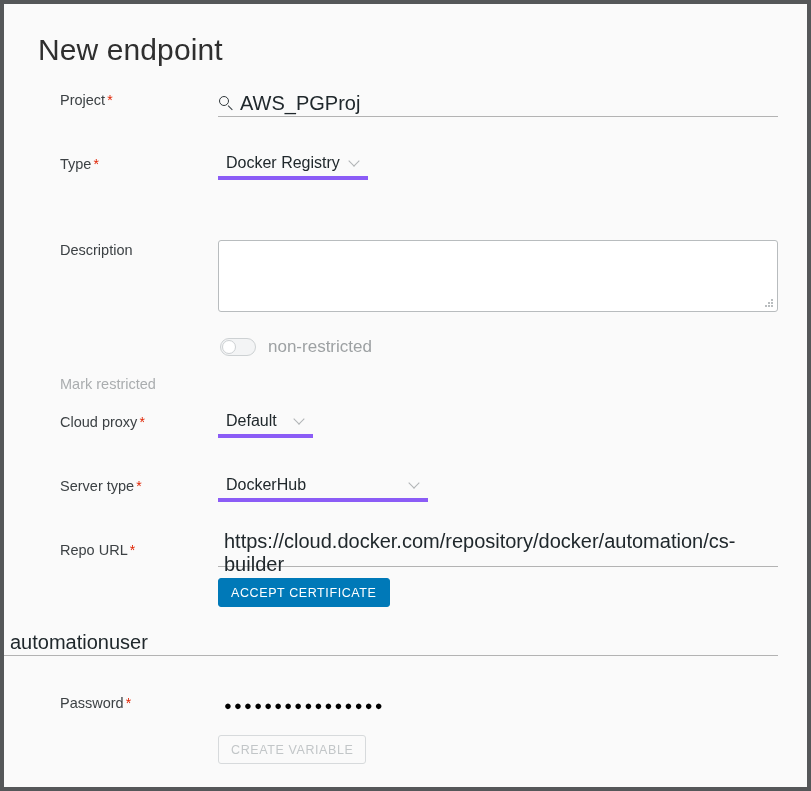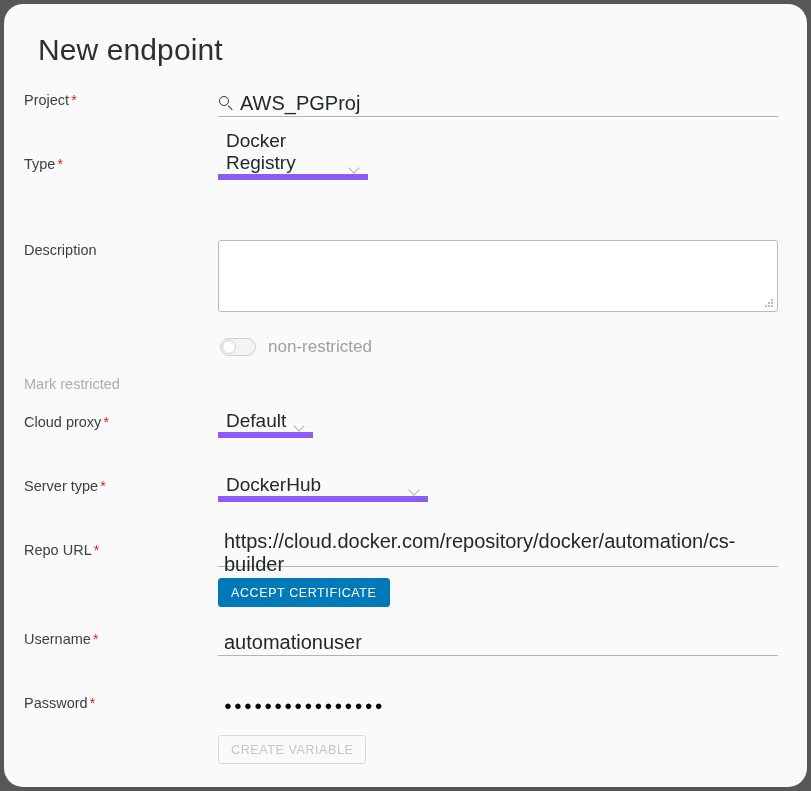--- a/index.html
+++ b/index.html
@@ -16,21 +16,20 @@
 
   .dialog {
     position: absolute;
     left: 4px;
     top: 4px;
     width: 803px;
     height: 783px;
     background: #fafafa;
     box-sizing: border-box;
     overflow: hidden;
-    border-radius: 19px;
   }
 
   .dialog-title {
     font-size: 30px;
     font-weight: 400;
     color: #2f2f2f;
     letter-spacing: 0.1px;
     padding: 26px 0 0 34px;
     line-height: 40px;
   }
@@ -42,21 +41,21 @@
 
   .row {
     display: flex;
     align-items: flex-start;
     min-height: 46px;
   }
 
   .label-col {
     width: 214px;
     flex: 0 0 214px;
-    padding-left: 20px;
+    padding-left: 56px;
     box-sizing: border-box;
     font-size: 14.5px;
     color: #3c4144;
     line-height: 20px;
   }
   .label-col.disabled {
     color: #aaadaf;
     margin-top: 40px;
   }
   .req {
@@ -111,26 +110,26 @@
     top: 9.5px;
     width: 5.5px;
     height: 1.3px;
     background: #31383c;
     transform: rotate(45deg);
     transform-origin: left center;
   }
 
   
   .select-box {
-    border-bottom: 6px solid #8b5cf6;
+    border-bottom: 4px solid #8b5cf6;
     height: 26px;
     display: flex;
-    align-items: flex-end;
+    align-items: flex-start;
     justify-content: space-between;
-    font-size: 19px;
+    font-size: 16px;
     color: #20282c;
     box-sizing: border-box;
   }
   .select-box .sel-value {
     padding-left: 8px;
   }
   .chevron {
     width: 13px;
     height: 13px;
     position: relative;
@@ -363,21 +362,20 @@
         </div>
         <div class="accept-cert-wrap">
           <span class="btn btn-primary">ACCEPT CERTIFICATE</span>
         </div>
       </div>
     </div>
 
     <div class="gap-lg"></div>
 
     <div class="row">
-      <div class="label-col"><span>Username</span><span class="req">*</span></div>
       <div class="field-col">
         <div class="underline-input">
           <span class="value">automationuser</span>
         </div>
       </div>
     </div>
 
     <div class="gap-md"></div>
 
     <div class="row">

